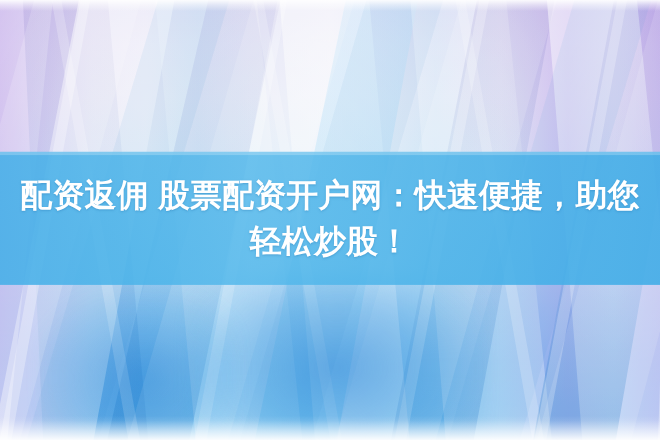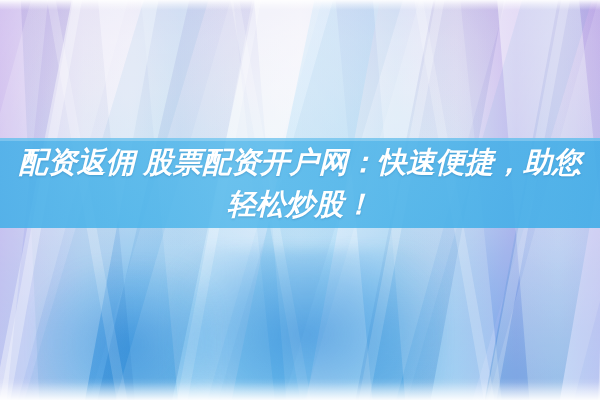--- a/index.html
+++ b/index.html
@@ -100,34 +100,33 @@
     height: 22px;
     background: linear-gradient(0deg, rgba(255,255,255,0.95) 0%, rgba(255,255,255,0.55) 40%, rgba(255,255,255,0.10) 80%, rgba(255,255,255,0) 100%);
   }
 
   
   .title-band {
     position: absolute;
     left: 0;
     right: 0;
     top: 138px;
-    height: 90px;
+    height: 121px;
     background: linear-gradient(90deg,
         rgba(69,175,232,0.88) 0%,
         rgba(74,179,233,0.86) 18%,
         rgba(83,184,235,0.84) 38%,
         rgba(77,180,233,0.86) 58%,
         rgba(70,176,232,0.88) 78%,
         rgba(66,173,231,0.90) 100%);
     display: flex;
     align-items: center;
     justify-content: center;
     box-sizing: border-box;
     padding: 0 6px;
-    font-style: italic;
   }
   .title-band::before {
     content: "";
     position: absolute;
     left: 0; right: 0; top: 0;
     height: 3px;
     background: rgba(255,255,255,0.22);
   }
 
   .headline {

